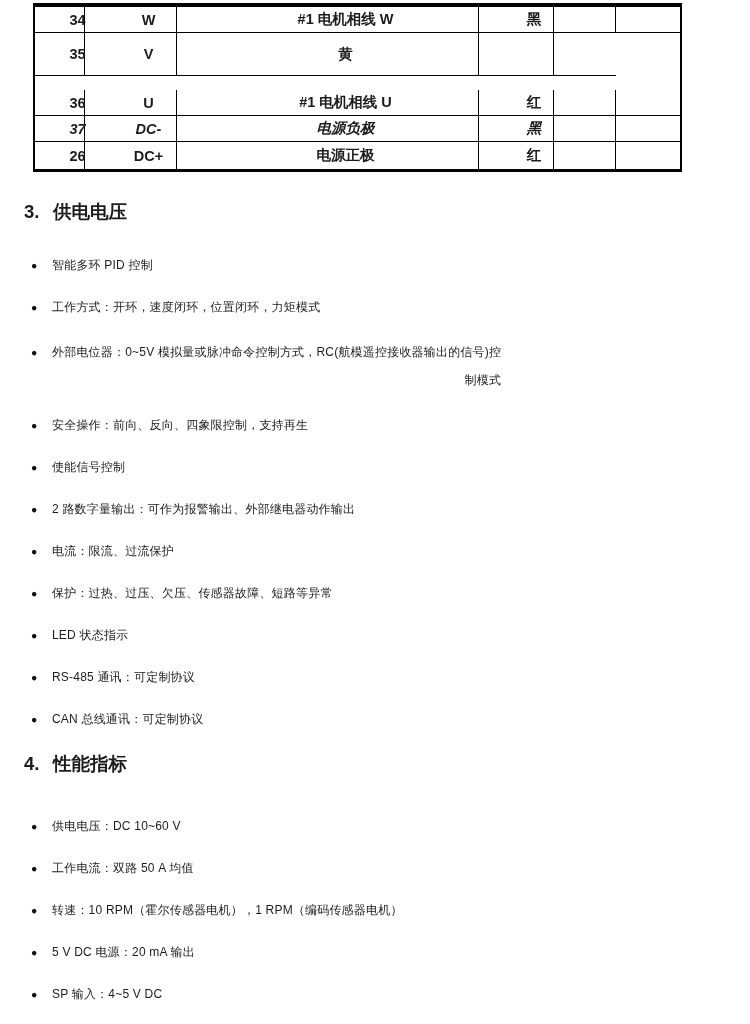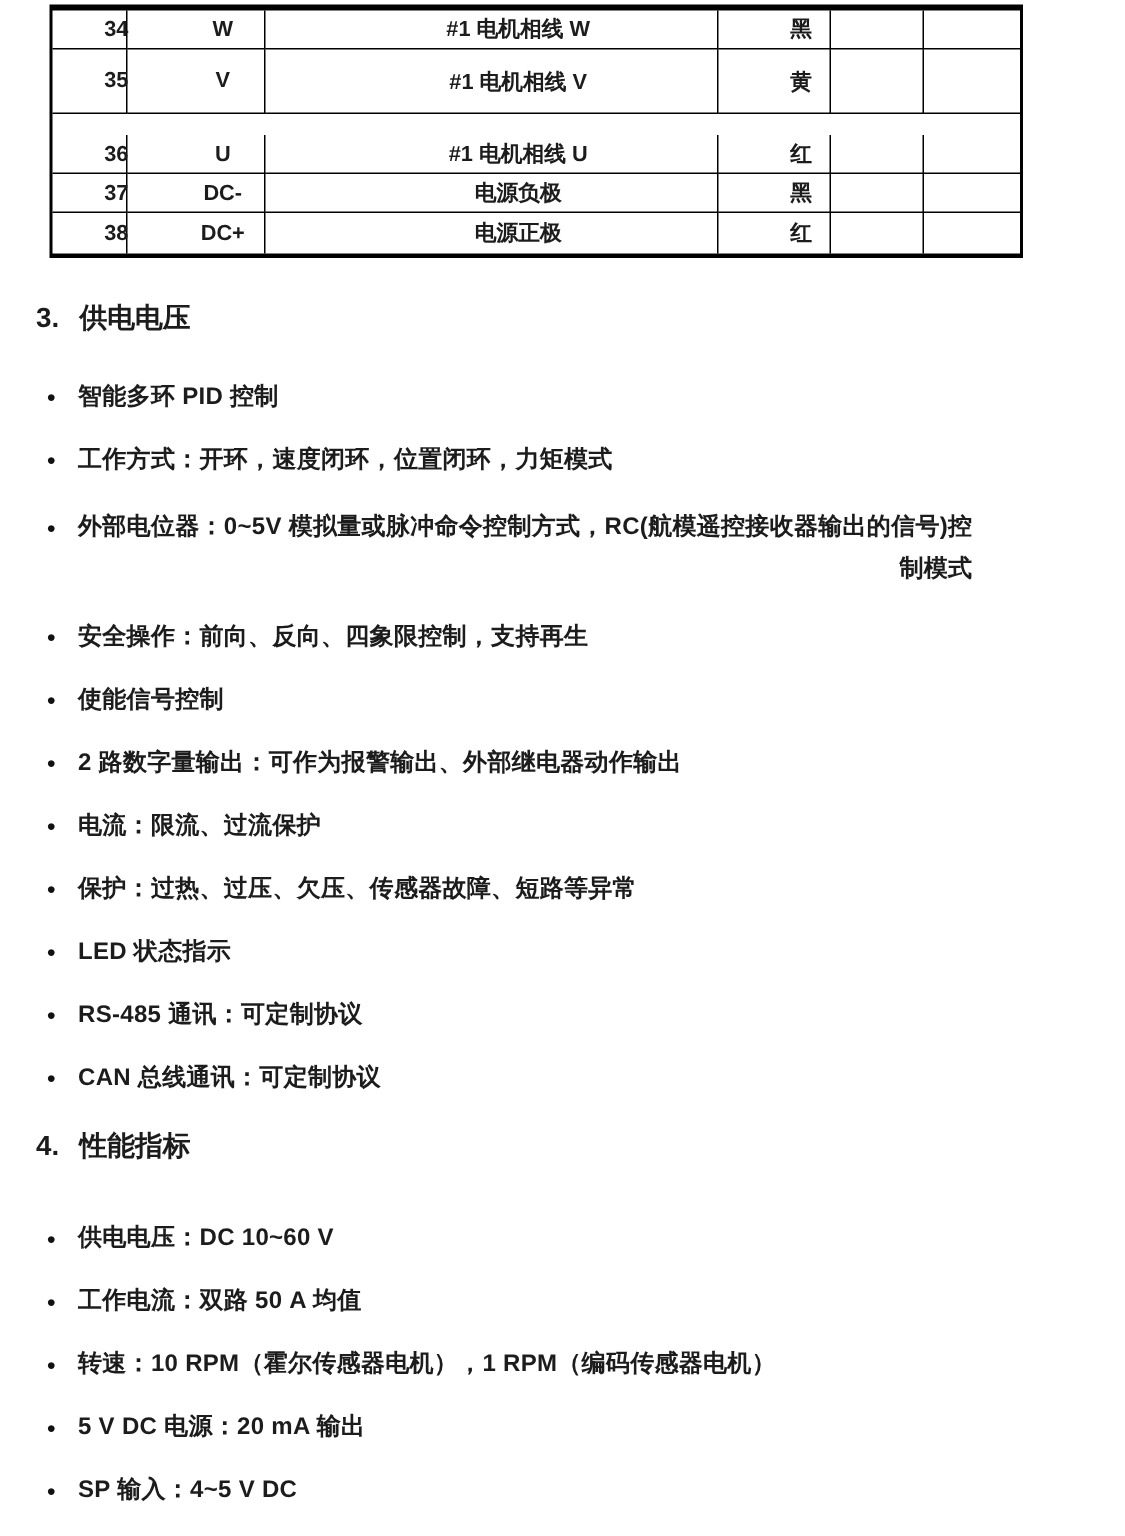--- a/index.html
+++ b/index.html
@@ -29,21 +29,21 @@
     display:flex;align-items:center;justify-content:center;
     font-size:14.5px;font-weight:700;
     white-space:nowrap;
     padding-left:36px;
   }
   .td:last-child{border-right:none;}
   .tr:last-child .td{border-bottom:none;}
   .r34 .td{height:25px;}
   .r35 .td{height:42px;text-align:right;}
   .r36 .td{height:25px;margin-top:14px;}
-  .r37 .td{height:25px;}
+  .r37 .td{height:25px;font-style:italic;}
   .r38 .td{height:27px;}
   
   .section-heading{
     margin:26px 0 0 24px;
     font-size:18.5px;
     font-weight:700;
     line-height:27px;
     display:flex;
   }
   .section-heading .num{display:inline-block;width:29px;}
@@ -61,23 +61,23 @@
     margin:0 30px 20px 31px;
   }
   .marker{
     flex:0 0 11px;
     font-size:10.5px;
     line-height:22px;
     margin-right:10px;
     color:#111;
   }
   .btext{
-    font-size:16px;
+    font-size:12px;
     line-height:22px;
-    font-weight:700;
+    font-weight:400;
     letter-spacing:0.2px;
   }
   li.wrap .marker{line-height:28px;}
   li.wrap .btext span{display:block;line-height:28px;text-align:right;}
   li.wrap{margin-bottom:22px;}
   li.gap7{margin-top:7px;}
   li.gap3{margin-top:3px;}
 </style>
 </head>
 <body>
@@ -89,21 +89,20 @@
       <div class="td">34</div>
       <div class="td">W</div>
       <div class="td">#1 电机相线 W</div>
       <div class="td">黑</div>
       <div class="td"></div>
       <div class="td"></div>
     </div>
     <div class="tr r35">
       <div class="td">35</div>
       <div class="td">V</div>
-      <div class="td">#1 电机相线 V</div>
       <div class="td">黄</div>
       <div class="td"></div>
       <div class="td"></div>
     </div>
     <div class="tr r36">
       <div class="td">36</div>
       <div class="td">U</div>
       <div class="td">#1 电机相线 U</div>
       <div class="td">红</div>
       <div class="td"></div>
@@ -111,21 +110,21 @@
     </div>
     <div class="tr r37">
       <div class="td">37</div>
       <div class="td">DC-</div>
       <div class="td">电源负极</div>
       <div class="td">黑</div>
       <div class="td"></div>
       <div class="td"></div>
     </div>
     <div class="tr r38">
-      <div class="td">38</div>
+      <div class="td">26</div>
       <div class="td">DC+</div>
       <div class="td">电源正极</div>
       <div class="td">红</div>
       <div class="td"></div>
       <div class="td"></div>
     </div>
   </div>
 
   <div class="section-heading">
     <span class="num">3.</span>

